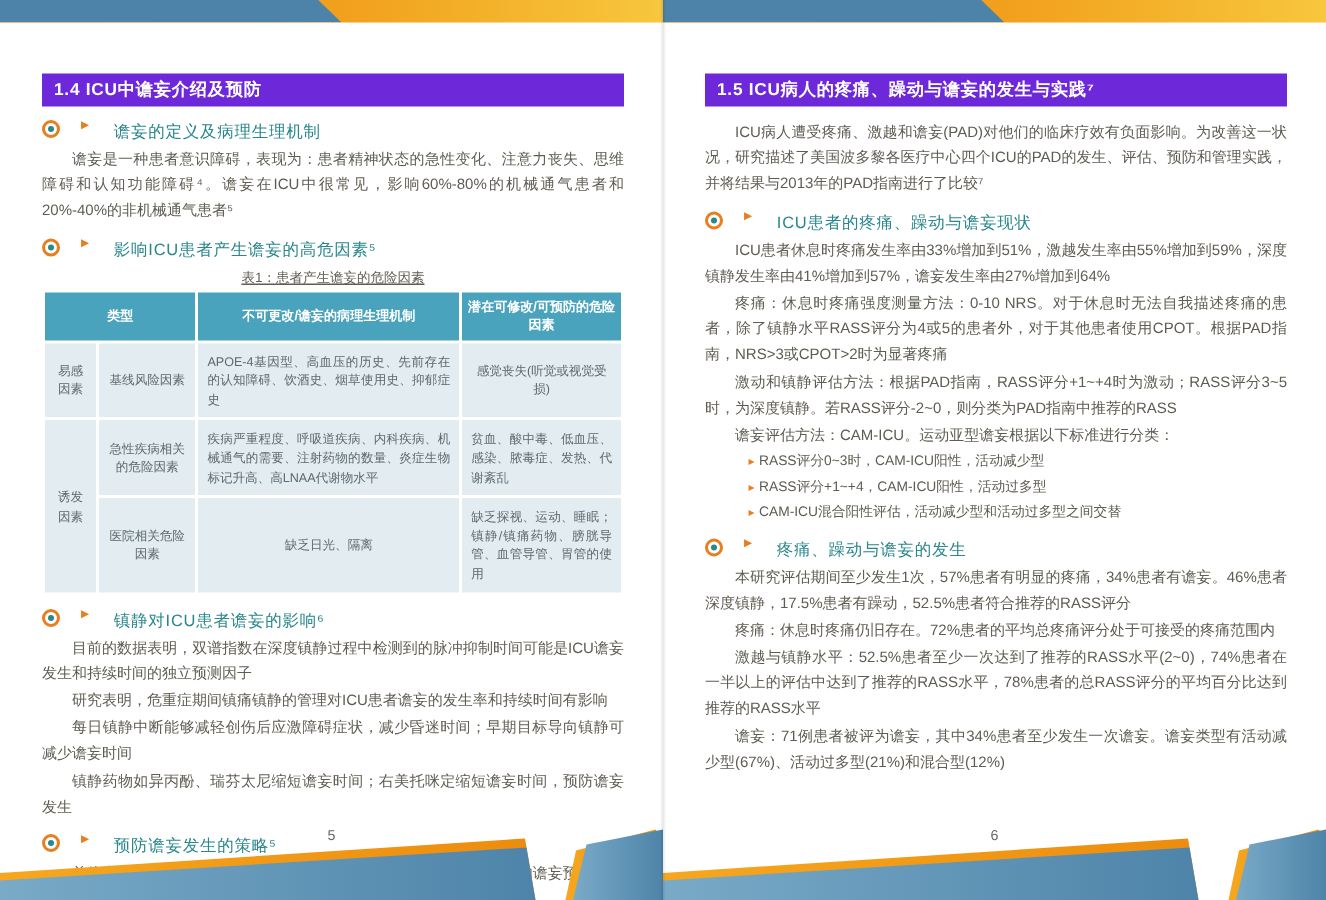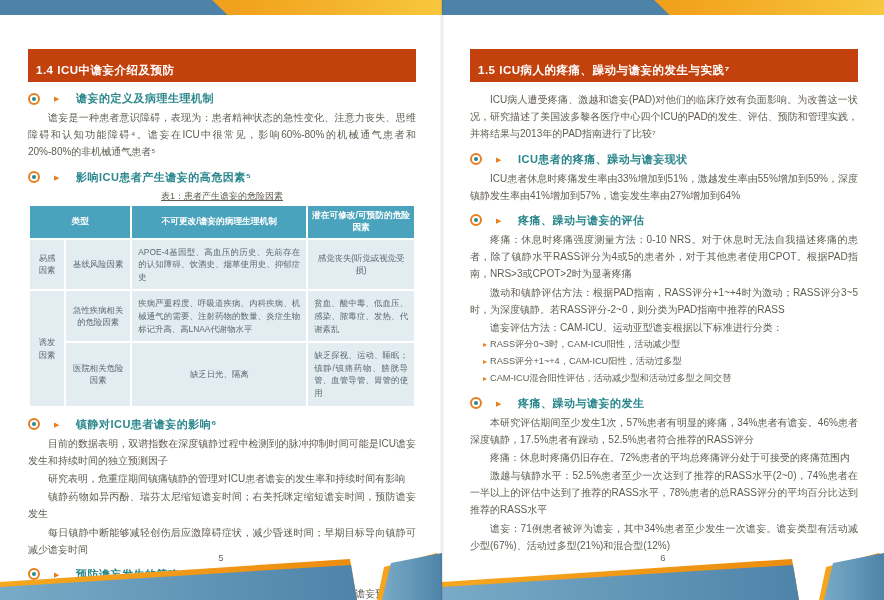--- a/index.html
+++ b/index.html
@@ -13,43 +13,43 @@
   .page-right{left:442px;}
   .seam{position:absolute;top:0;left:440px;width:4px;height:600px;
     background:linear-gradient(90deg,rgba(0,0,0,0) 0%,rgba(0,0,0,0.10) 50%,rgba(0,0,0,0) 100%);}
   
   .band{position:absolute;top:0;left:0;right:0;height:15px;
     background:linear-gradient(90deg,#e98a0f 0%,#f2a21e 55%,#f7c73d 100%);}
   .band::before{content:"";position:absolute;inset:0;background:#4d83a8;
     clip-path:polygon(0 0,48% 0,51.5% 100%,0 100%);}
   
   .content{position:absolute;top:49px;left:28px;right:26px;}
-  .banner{background:#c2410c;color:#ffffff;font-weight:bold;font-size:11.5px;
-    padding:14px 8px 4px 8px;letter-spacing:0.5px;}
-  .sec{display:flex;align-items:center;gap:14px;color:#2a878c;font-size:11px;
-    font-weight:bold;margin:9px 0 3px 0;letter-spacing:0.5px;}
+  .banner{background:#6d28d9;color:#ffffff;font-weight:bold;font-size:11.5px;
+    padding:3px 8px 4px 8px;letter-spacing:0.5px;}
+  .sec{display:flex;align-items:flex-start;gap:14px;color:#2a878c;font-size:11px;
+    font-weight:normal;margin:9px 0 3px 0;letter-spacing:0.5px;}
   .ring{flex:0 0 auto;width:8px;height:8px;border:2px solid #e87e1e;border-radius:50%;
     display:inline-flex;align-items:center;justify-content:center;background:#fff;}
   .dot{width:4px;height:4px;background:#2a878c;border-radius:50%;}
   .tri{color:#e87e1e;font-size:7px;line-height:1;margin-right:2px;}
   p.body{margin:1px 0;font-size:10px;line-height:1.72;color:#5f5c52;
     text-indent:2em;text-align:justify;}
   
   .tbl-caption{text-align:center;font-size:9px;color:#5f5c52;margin:5px 0 1px 0;text-decoration:underline;}
   table{border-collapse:separate;border-spacing:2px;width:100%;table-layout:fixed;
     font-size:8.4px;color:#5c6a70;}
   th{background:#4aa3bd;color:#ffffff;font-weight:bold;font-size:8.7px;
     padding:4px 2px;text-align:center;}
   td{background:#e2ecf1;padding:6px 6px;line-height:1.5;vertical-align:middle;
     text-align:justify;}
   td.ctr{text-align:center;}
   
   ul.blist{list-style:none;margin:1px 0 0 13px;padding:0;}
   ul.blist li{font-size:9.2px;line-height:1.72;color:#5f5c52;text-align:justify;
-    margin:1px 0;}
+    margin:1px 16px;}
   ul.blist .arr{color:#e87e1e;font-size:8px;margin-right:3px;}
   .pagenum{position:absolute;bottom:37px;left:0;width:100%;text-align:center;
     font-size:9.5px;color:#666666;}
   .footribbon{position:absolute;bottom:0;left:0;width:442px;height:48px;display:block;}
 </style>
 </head>
 <body>
 
 <div class="spread">
 
@@ -59,21 +59,21 @@
     <div class="content">
       <div class="banner">1.4 ICU中谵妄介绍及预防</div>
 
       <div class="sec">
         <span class="ring">
             <span class="dot"></span>
           </span>
         <span class="tri">▶</span>
         <span>谵妄的定义及病理生理机制</span>
       </div>
-      <p class="body">谵妄是一种患者意识障碍，表现为：患者精神状态的急性变化、注意力丧失、思维障碍和认知功能障碍⁴。谵妄在ICU中很常见，影响60%-80%的机械通气患者和20%-80%的非机械通气患者⁵</p>
+      <p class="body">谵妄是一种患者意识障碍，表现为：患者精神状态的急性变化、注意力丧失、思维障碍和认知功能障碍⁴。谵妄在ICU中很常见，影响60%-80%的机械通气患者和20%-40%的非机械通气患者⁵</p>
 
       <div class="sec">
         <span class="ring">
             <span class="dot"></span>
           </span>
         <span class="tri">▶</span>
         <span>影响ICU患者产生谵妄的高危因素⁵</span>
       </div>
 
       <div class="tbl-caption">表1：患者产生谵妄的危险因素</div>
@@ -114,22 +114,22 @@
 
       <div class="sec">
         <span class="ring">
             <span class="dot"></span>
           </span>
         <span class="tri">▶</span>
         <span>镇静对ICU患者谵妄的影响⁶</span>
       </div>
       <p class="body">目前的数据表明，双谱指数在深度镇静过程中检测到的脉冲抑制时间可能是ICU谵妄发生和持续时间的独立预测因子</p>
       <p class="body">研究表明，危重症期间镇痛镇静的管理对ICU患者谵妄的发生率和持续时间有影响</p>
+      <p class="body">每日镇静中断能够减轻创伤后应激障碍症状，减少昏迷时间；早期目标导向镇静可减少谵妄时间</p>
       <p class="body">镇静药物如异丙酚、瑞芬太尼缩短谵妄时间；右美托咪定缩短谵妄时间，预防谵妄发生</p>
-      <p class="body">每日镇静中断能够减轻创伤后应激障碍症状，减少昏迷时间；早期目标导向镇静可减少谵妄时间</p>
 
       <div class="sec">
         <span class="ring">
             <span class="dot"></span>
           </span>
         <span class="tri">▶</span>
         <span>预防谵妄发生的策略⁵</span>
       </div>
       <p class="body">总体上，影响ICU患者谵妄的危险因素因人而异，因此应寻求个体化的谵妄预防策略</p>
       <ul class="blist">
@@ -167,27 +167,20 @@
 
       <div class="sec">
         <span class="ring">
             <span class="dot"></span>
           </span>
         <span class="tri">▶</span>
         <span>ICU患者的疼痛、躁动与谵妄现状</span>
       </div>
       <p class="body">ICU患者休息时疼痛发生率由33%增加到51%，激越发生率由55%增加到59%，深度镇静发生率由41%增加到57%，谵妄发生率由27%增加到64%</p>
 
-      <div class="sec">
-        <span class="ring">
-            <span class="dot"></span>
-          </span>
-        <span class="tri">▶</span>
-        <span>疼痛、躁动与谵妄的评估</span>
-      </div>
       <p class="body">疼痛：休息时疼痛强度测量方法：0-10 NRS。对于休息时无法自我描述疼痛的患者，除了镇静水平RASS评分为4或5的患者外，对于其他患者使用CPOT。根据PAD指南，NRS&gt;3或CPOT&gt;2时为显著疼痛</p>
       <p class="body">激动和镇静评估方法：根据PAD指南，RASS评分+1~+4时为激动；RASS评分3~5时，为深度镇静。若RASS评分-2~0，则分类为PAD指南中推荐的RASS</p>
       <p class="body">谵妄评估方法：CAM-ICU。运动亚型谵妄根据以下标准进行分类：</p>
       <ul class="blist">
         <li><span class="arr">▸</span><span>RASS评分0~3时，CAM-ICU阳性，活动减少型</span></li>
         <li><span class="arr">▸</span><span>RASS评分+1~+4，CAM-ICU阳性，活动过多型</span></li>
         <li><span class="arr">▸</span><span>CAM-ICU混合阳性评估，活动减少型和活动过多型之间交替</span></li>
       </ul>
 
       <div class="sec">

